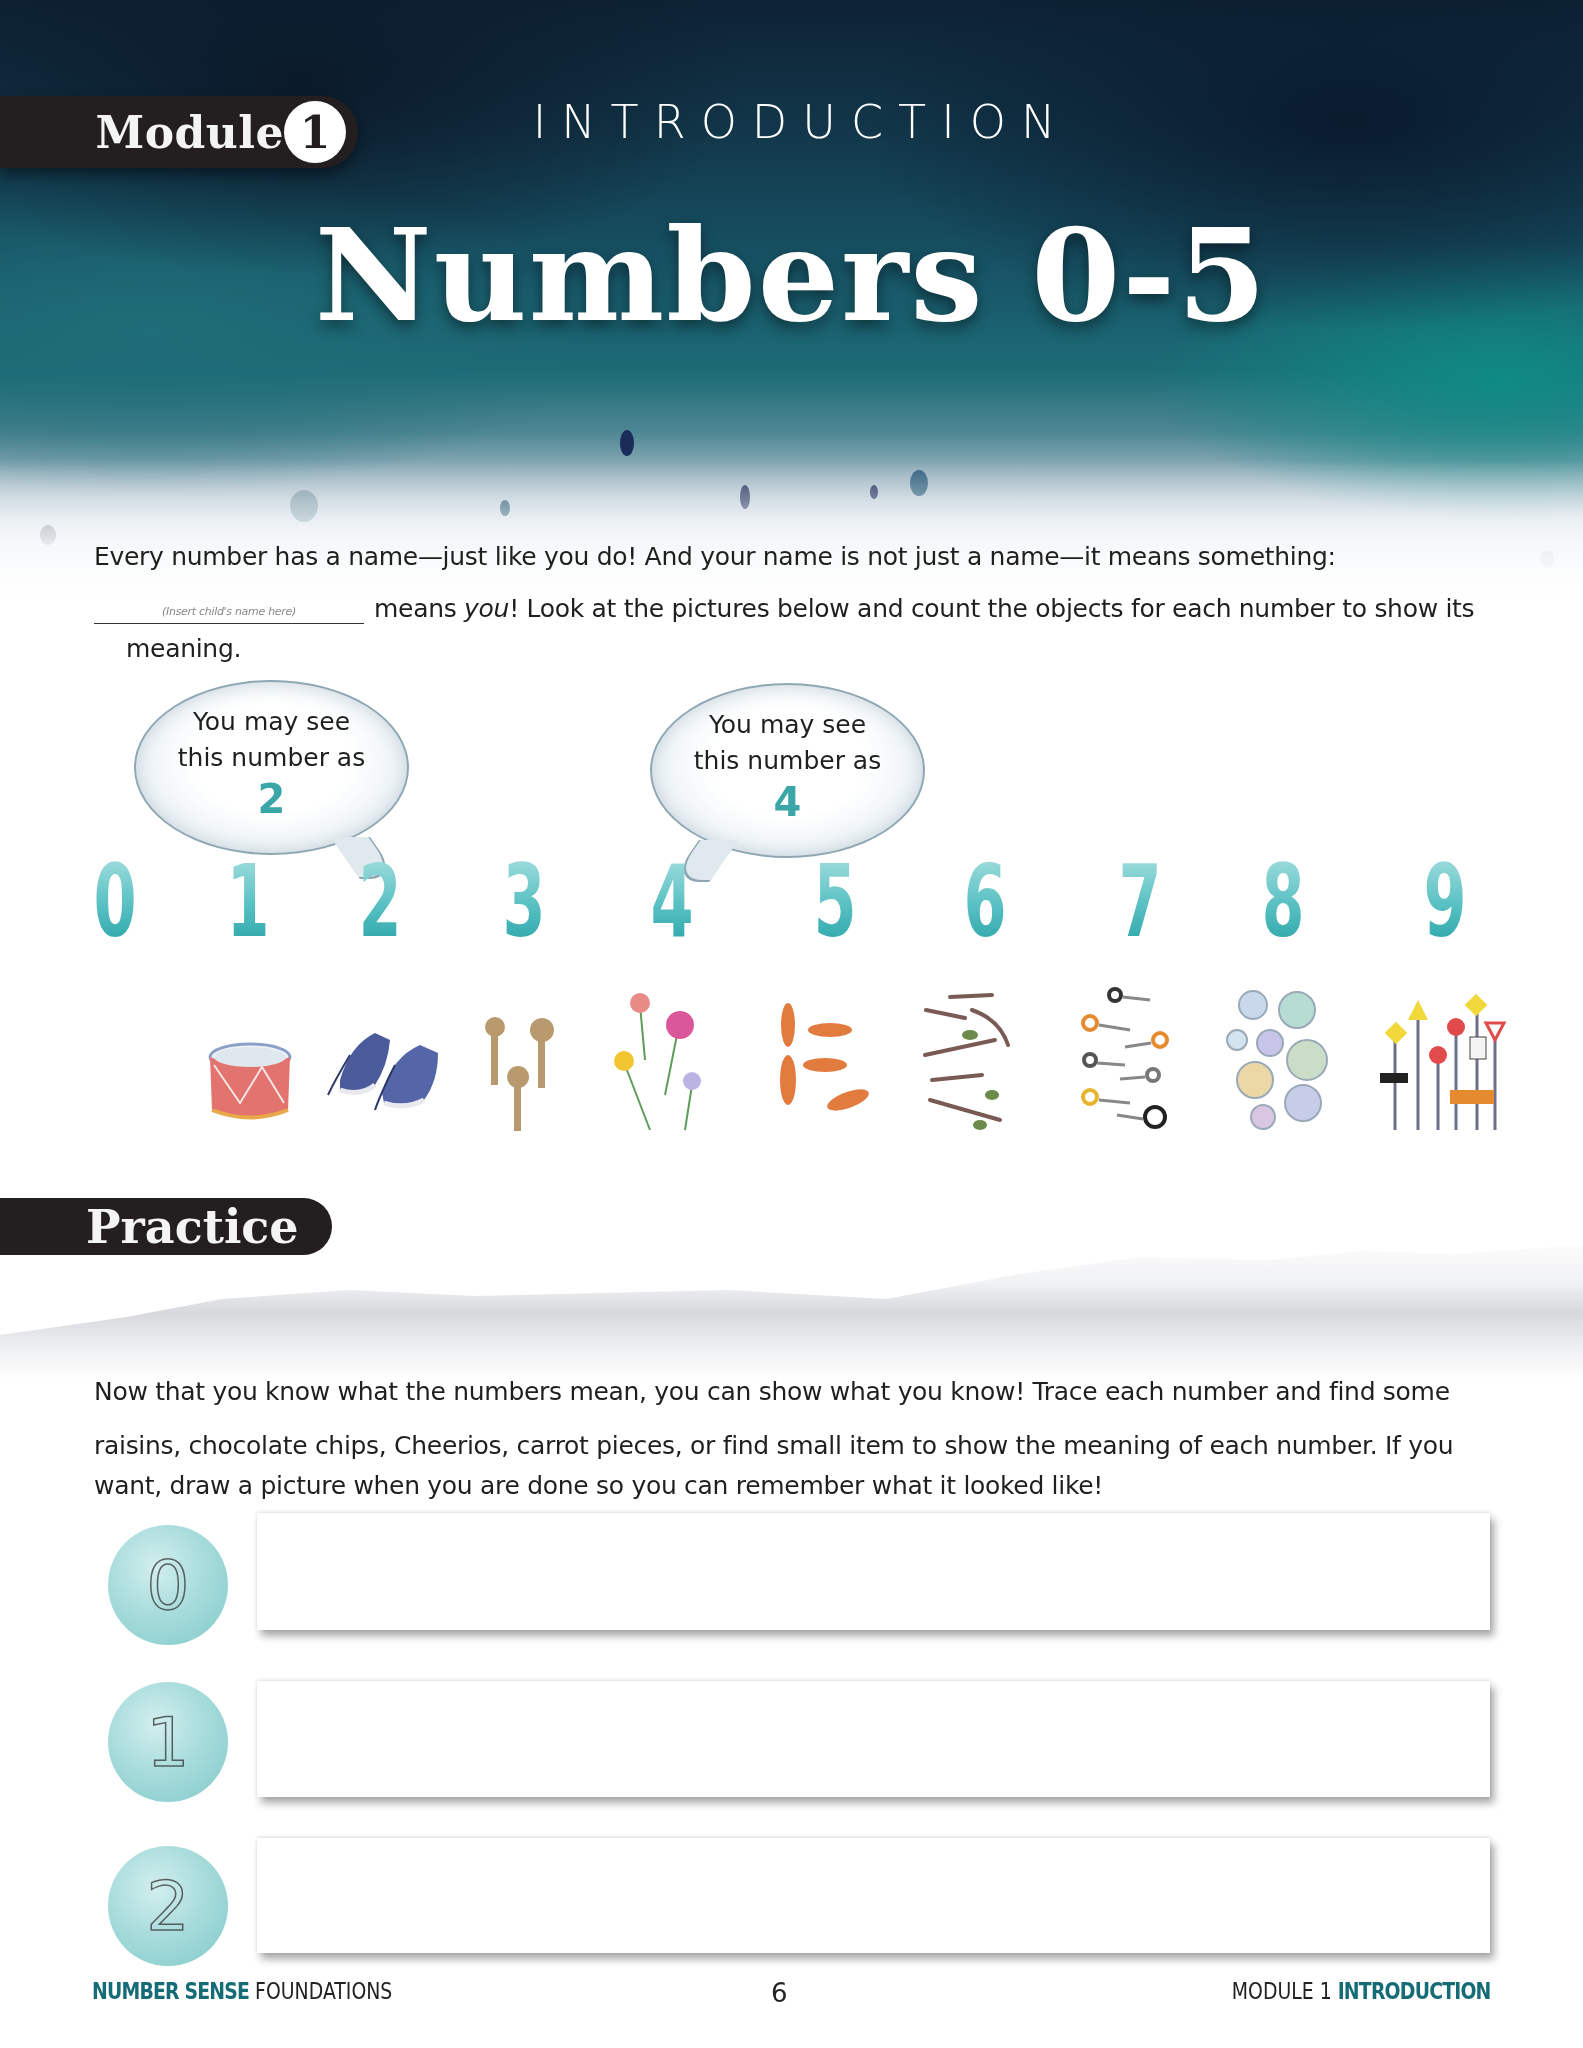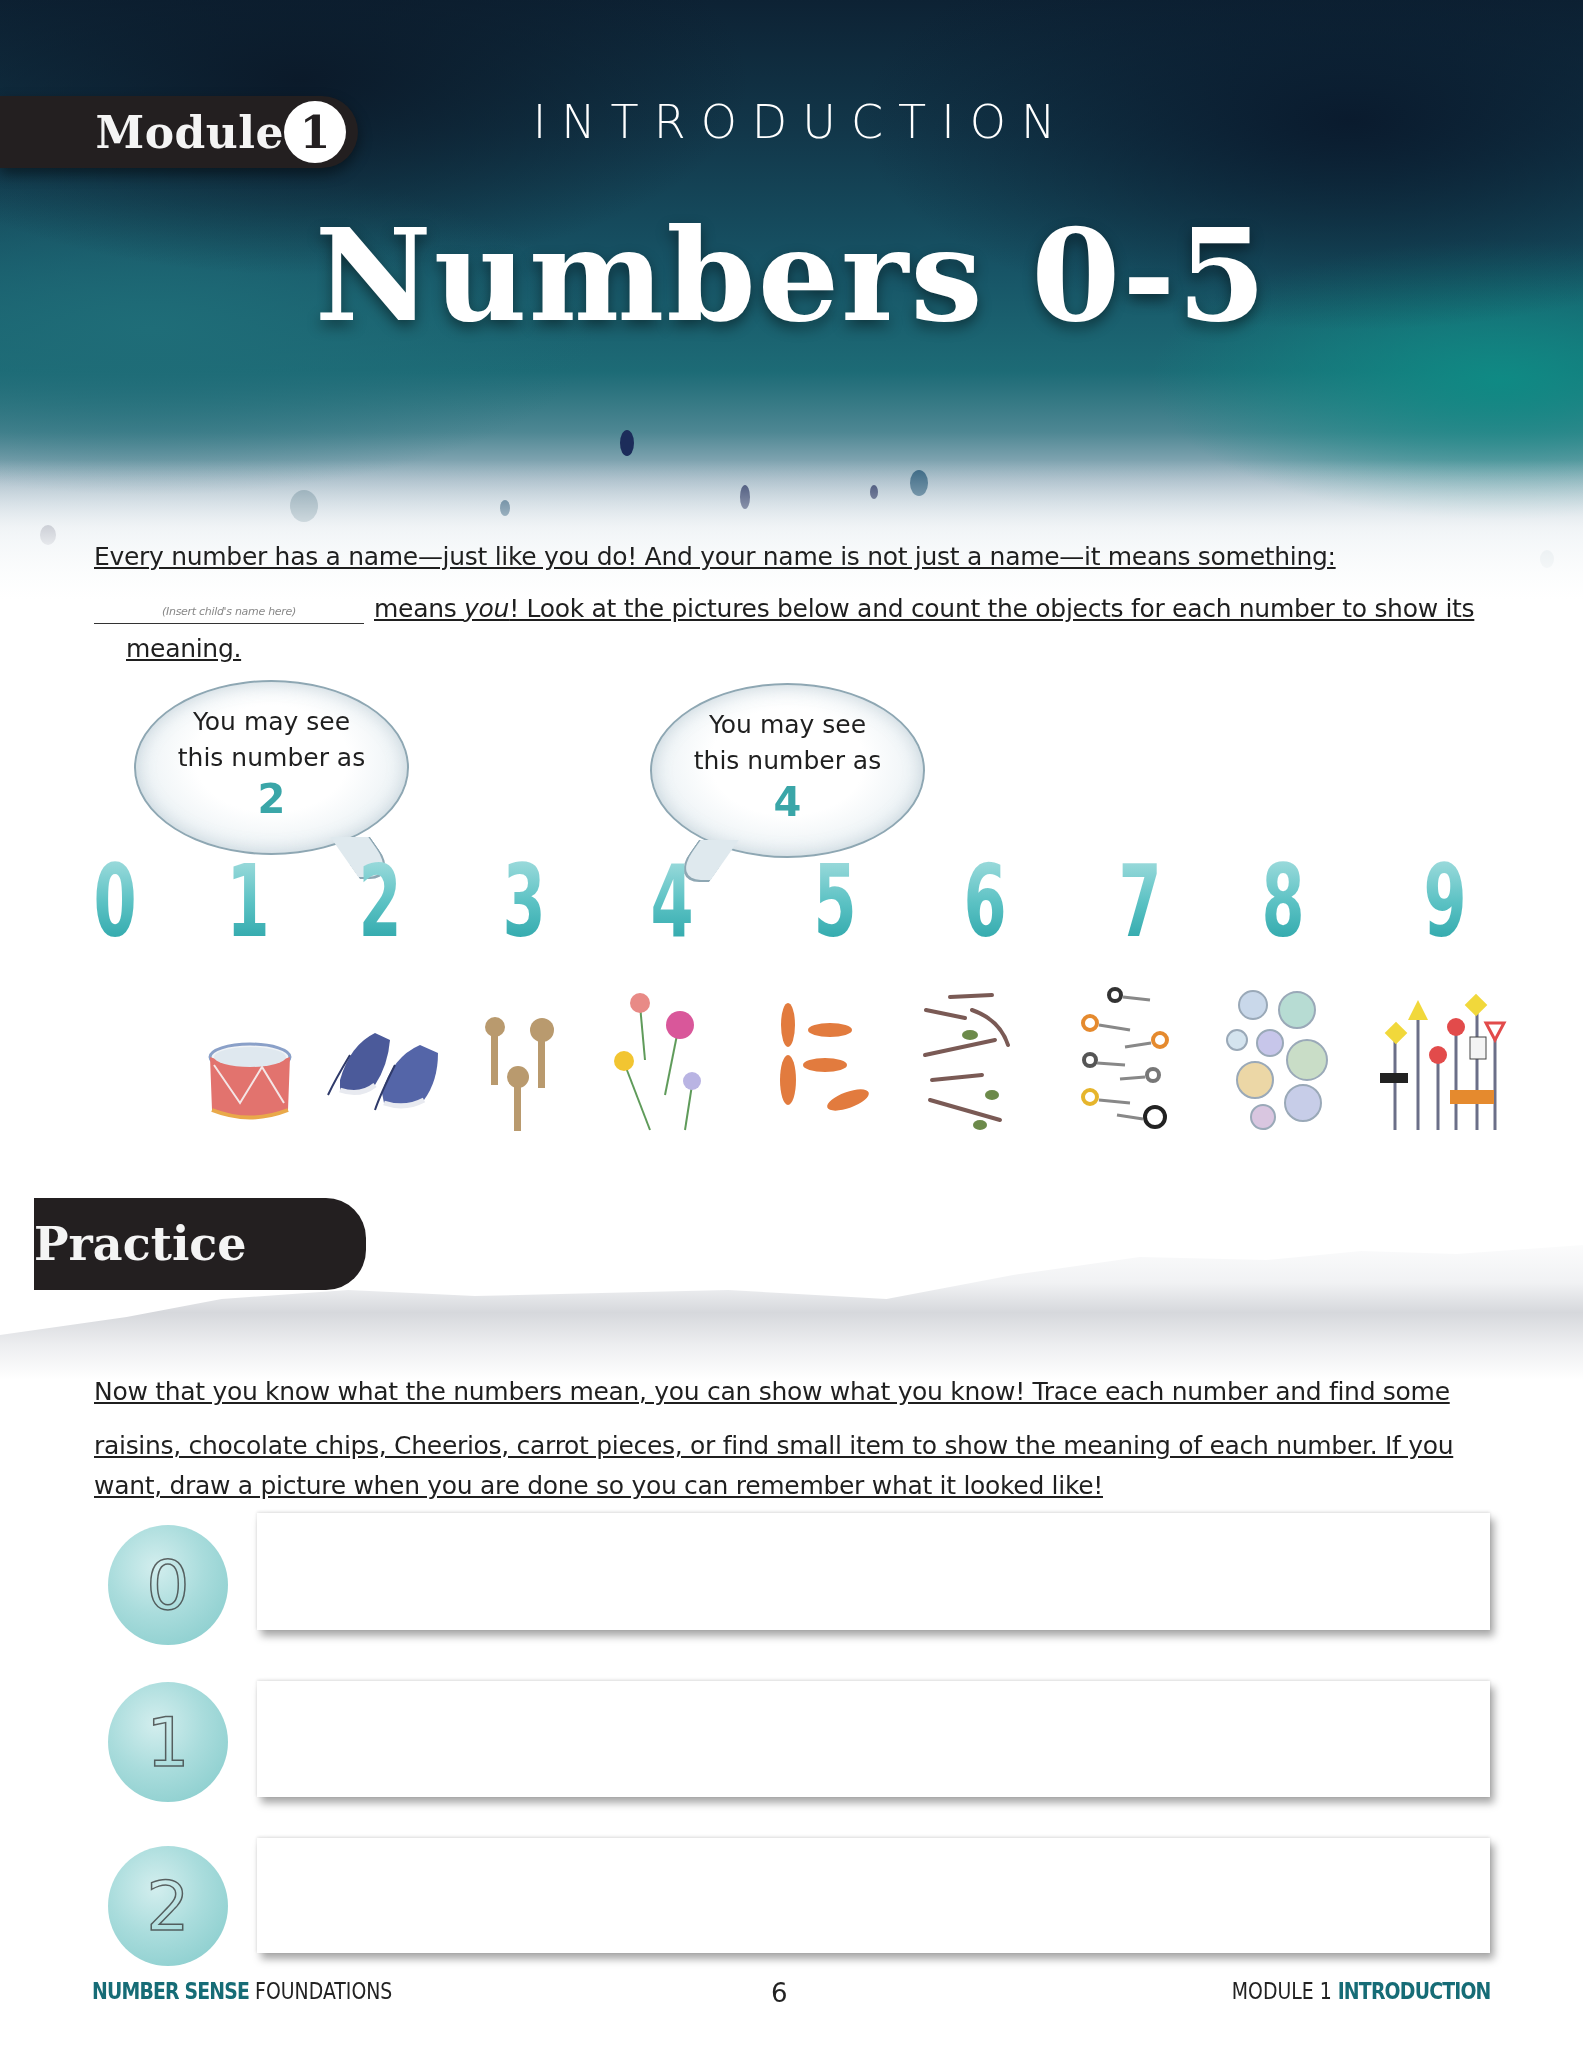--- a/index.html
+++ b/index.html
@@ -50,21 +50,20 @@
     font-family: "DejaVu Serif", serif; font-weight: bold; font-size: 128px; color: #ffffff;
     text-shadow: 0 6px 14px rgba(0,0,0,0.45);
     letter-spacing: 2px;
   }
 
   
   .para {
     position: absolute; left: 94px; width: 1400px;
     font-family: "DejaVu Sans", sans-serif; font-size: 25px; line-height: 40px; color: #1f1f1f;
     letter-spacing: -0.3px;
-    text-decoration: underline;
   }
   .name-line {
     display: inline-block; width: 270px; border-bottom: 1.5px solid #333;
     text-align: center; font-style: italic; font-size: 11px; color: #888; line-height: 22px;
     vertical-align: 2px; margin-right: 10px;
   }
 
   
   .bubble {
     position: absolute; width: 275px; height: 175px;
@@ -97,23 +96,23 @@
   
   .pic { position: absolute; top: 985px; height: 150px; }
 
   
   .practice-band {
     position: absolute; left: 0; top: 1230px; width: 1583px; height: 150px;
     background: linear-gradient(180deg, rgba(255,255,255,0) 0%, #f1f2f4 35%, #d6d8dc 55%, #eeeff1 78%, #ffffff 100%);
     clip-path: polygon(0 70%, 8% 58%, 14% 46%, 22% 40%, 30% 44%, 38% 42%, 46% 40%, 56% 46%, 64% 30%, 72% 18%, 80% 20%, 86% 14%, 92% 16%, 100% 10%, 100% 100%, 0 100%);
   }
   .practice-badge {
-    position: absolute; left: 0; top: 1198px; width: 332px; height: 92px;
+    position: absolute; left: 0; top: 1198px; width: 332px; height: 57px;
     background: #231f20; border-radius: 0 40px 40px 0;
-    display: flex; align-items: center;  margin-left: 34px;
+    display: flex; align-items: center; padding-left: 86px;
   }
   .practice-label {
     font-family: "DejaVu Serif", serif; font-weight: bold; font-size: 46px; color: #f4f4f4;
   }
 
   .row-circle {
     position: absolute; left: 108px; width: 120px; height: 120px; border-radius: 50%;
     background: radial-gradient(circle at 40% 35%, #d3eeee 0%, #a9dcdc 45%, #8fd0d0 80%, #b8e2e2 100%);
     display: flex; align-items: center; justify-content: center;
   }

